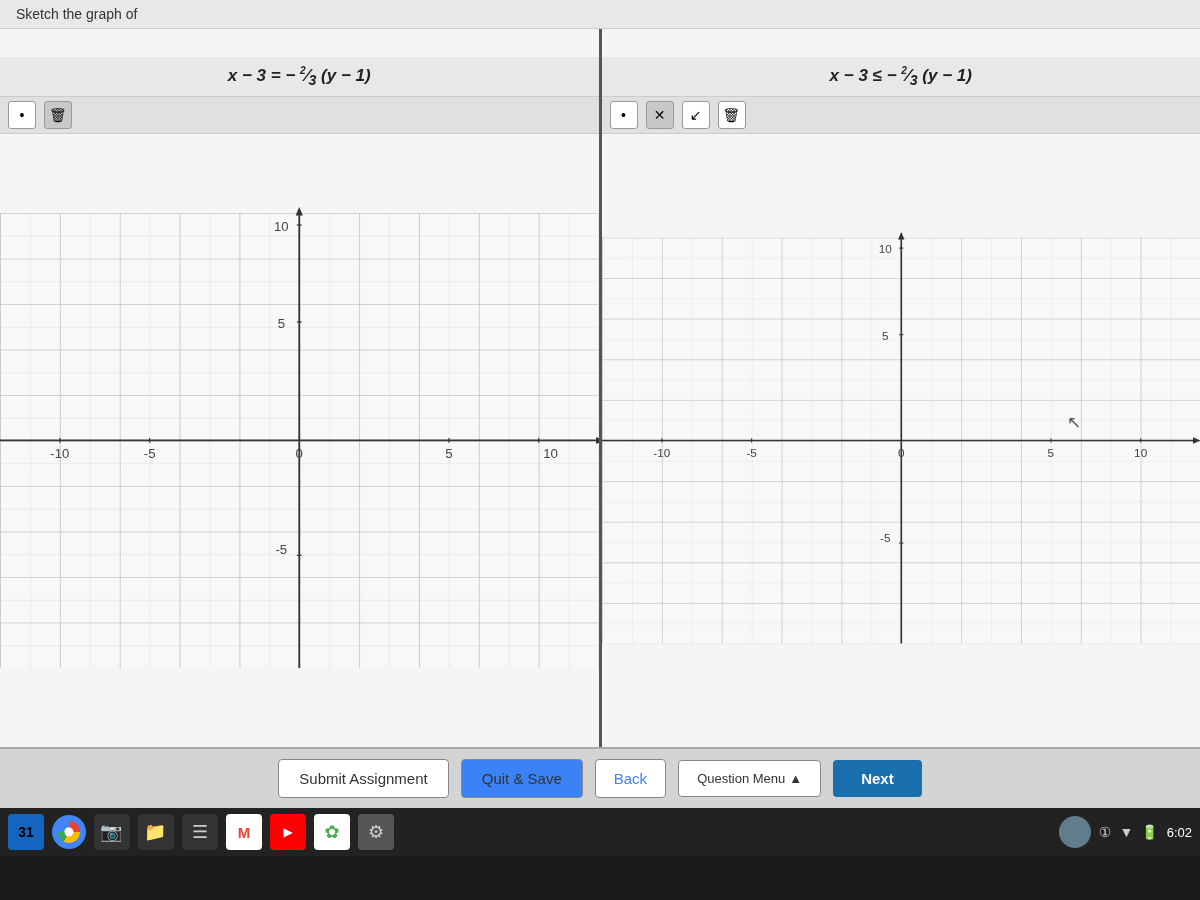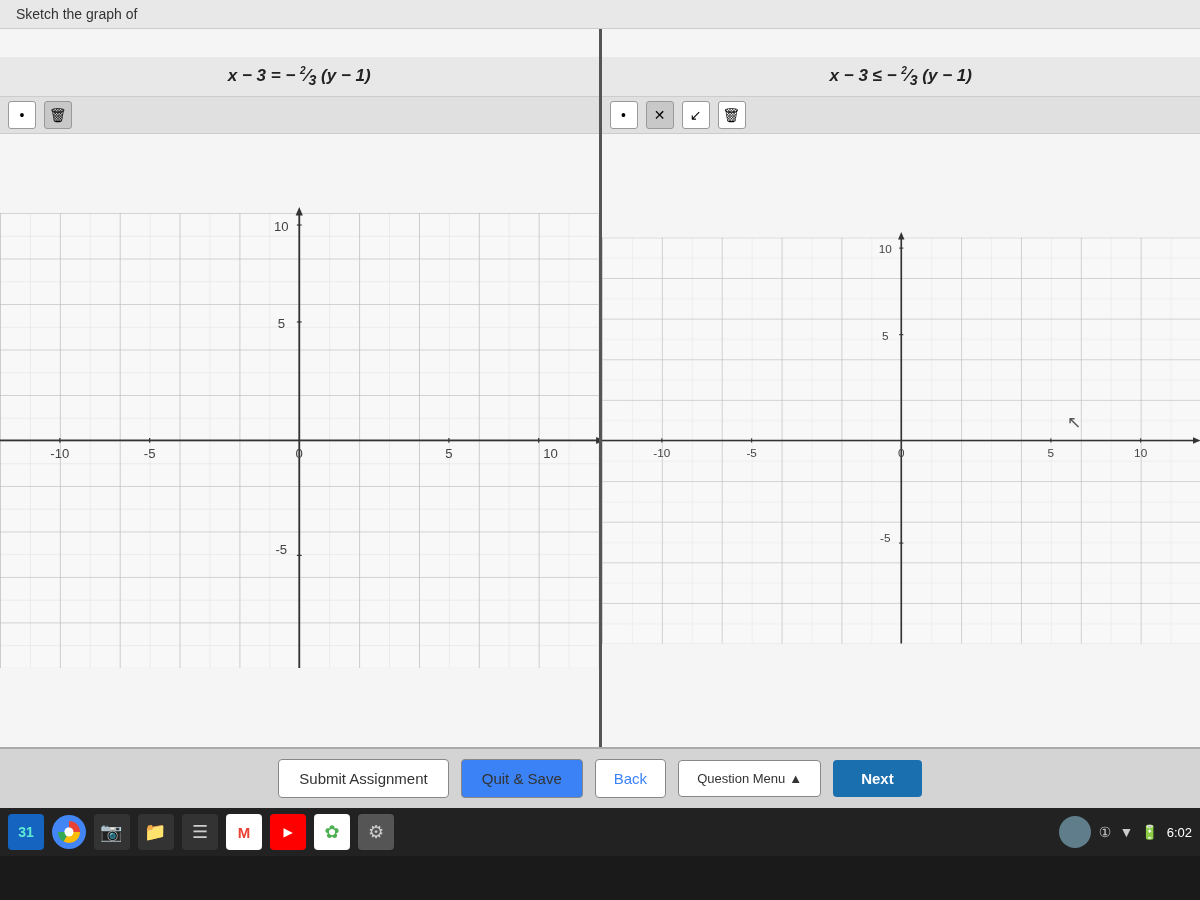--- a/index.html
+++ b/index.html
@@ -176,21 +176,21 @@
     .taskbar-icon {
       width: 36px;
       height: 36px;
       border-radius: 4px;
       display: flex;
       align-items: center;
       justify-content: center;
       font-size: 18px;
       cursor: pointer;
     }
-    .taskbar-icon.calendar { background: #1565c0; color: #5eead4; font-size: 14px; font-weight: bold; }
+    .taskbar-icon.calendar { background: #1565c0; color: #000000; font-size: 14px; font-weight: bold; }
     .taskbar-icon.camera { background: #333; color: #ccc; }
     .taskbar-icon.files { background: #333; color: #90caf9; }
     .taskbar-icon.menu { background: #333; color: #ccc; }
     .taskbar-icon.gmail { background: #fff; color: #ea4335; font-size: 16px; font-weight: bold; }
     .taskbar-icon.youtube { background: #ff0000; color: #fff; }
     .taskbar-icon.photos { background: #fff; color: #4caf50; }
     .taskbar-icon.settings { background: #555; color: #ccc; }
     .taskbar-right {
       margin-left: auto;
       display: flex;

